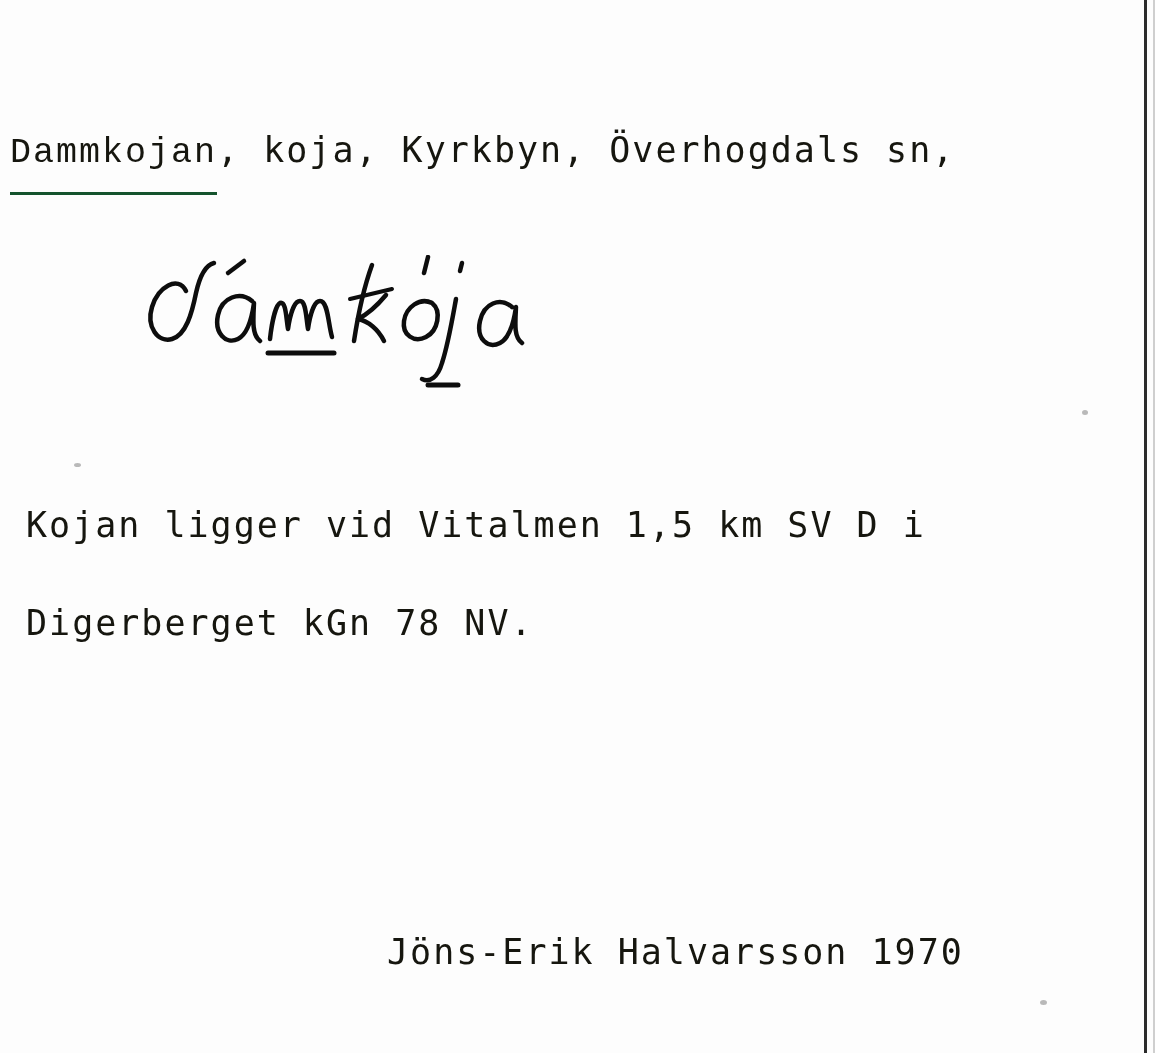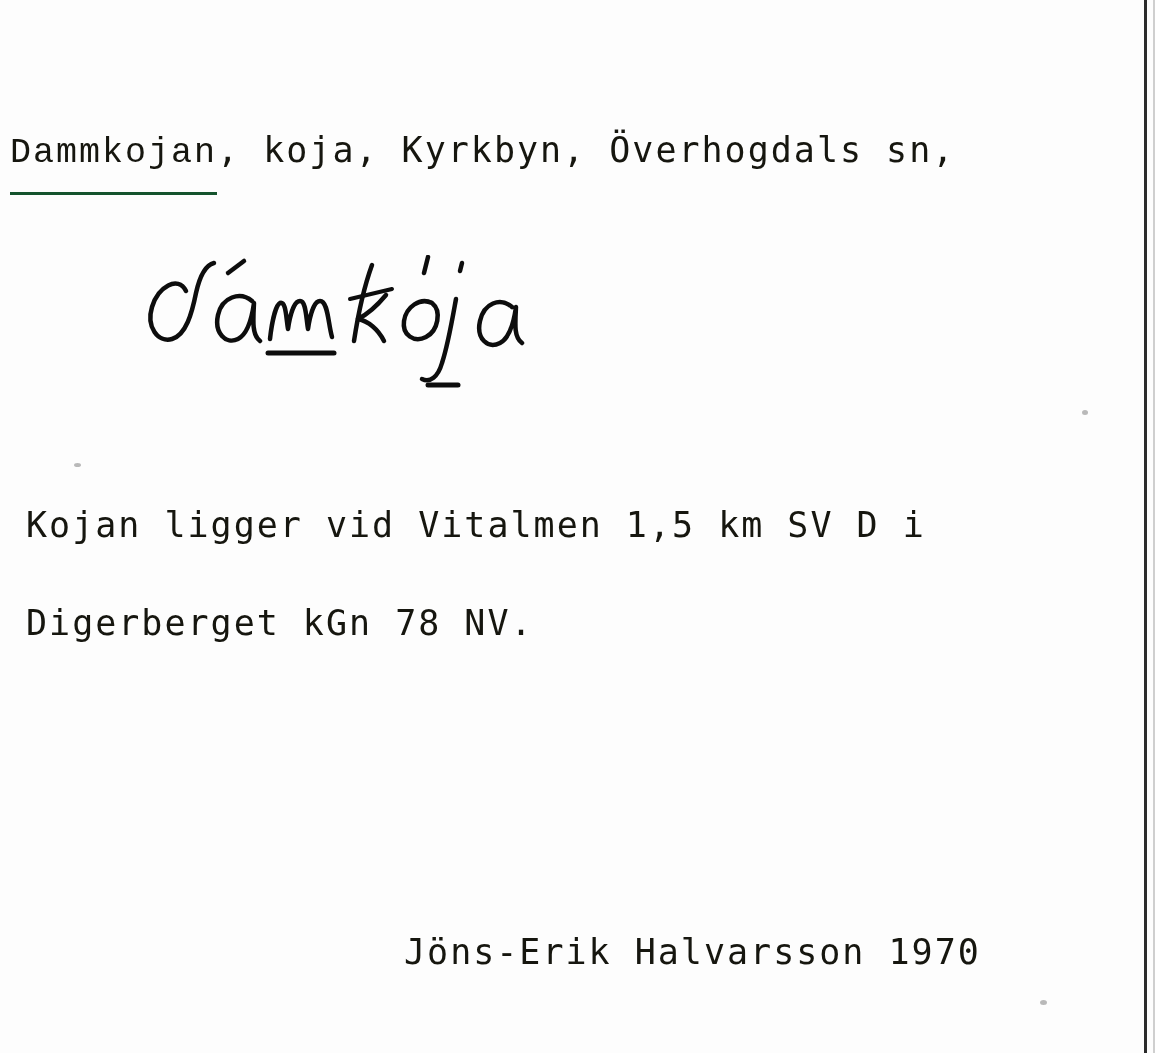--- a/index.html
+++ b/index.html
@@ -83,21 +83,21 @@
     top: 508px;
   }
   #body-line2 {
     left: 10px;
     top: 606px;
     margin-left: 16px;
   }
 
   
   #signature {
-    left: 404px;
+    left: 387px;
     top: 935px;
   }
 
   
   .speck {
     position: absolute;
     background: #b9b9b9;
     border-radius: 50%;
   }
 </style>

